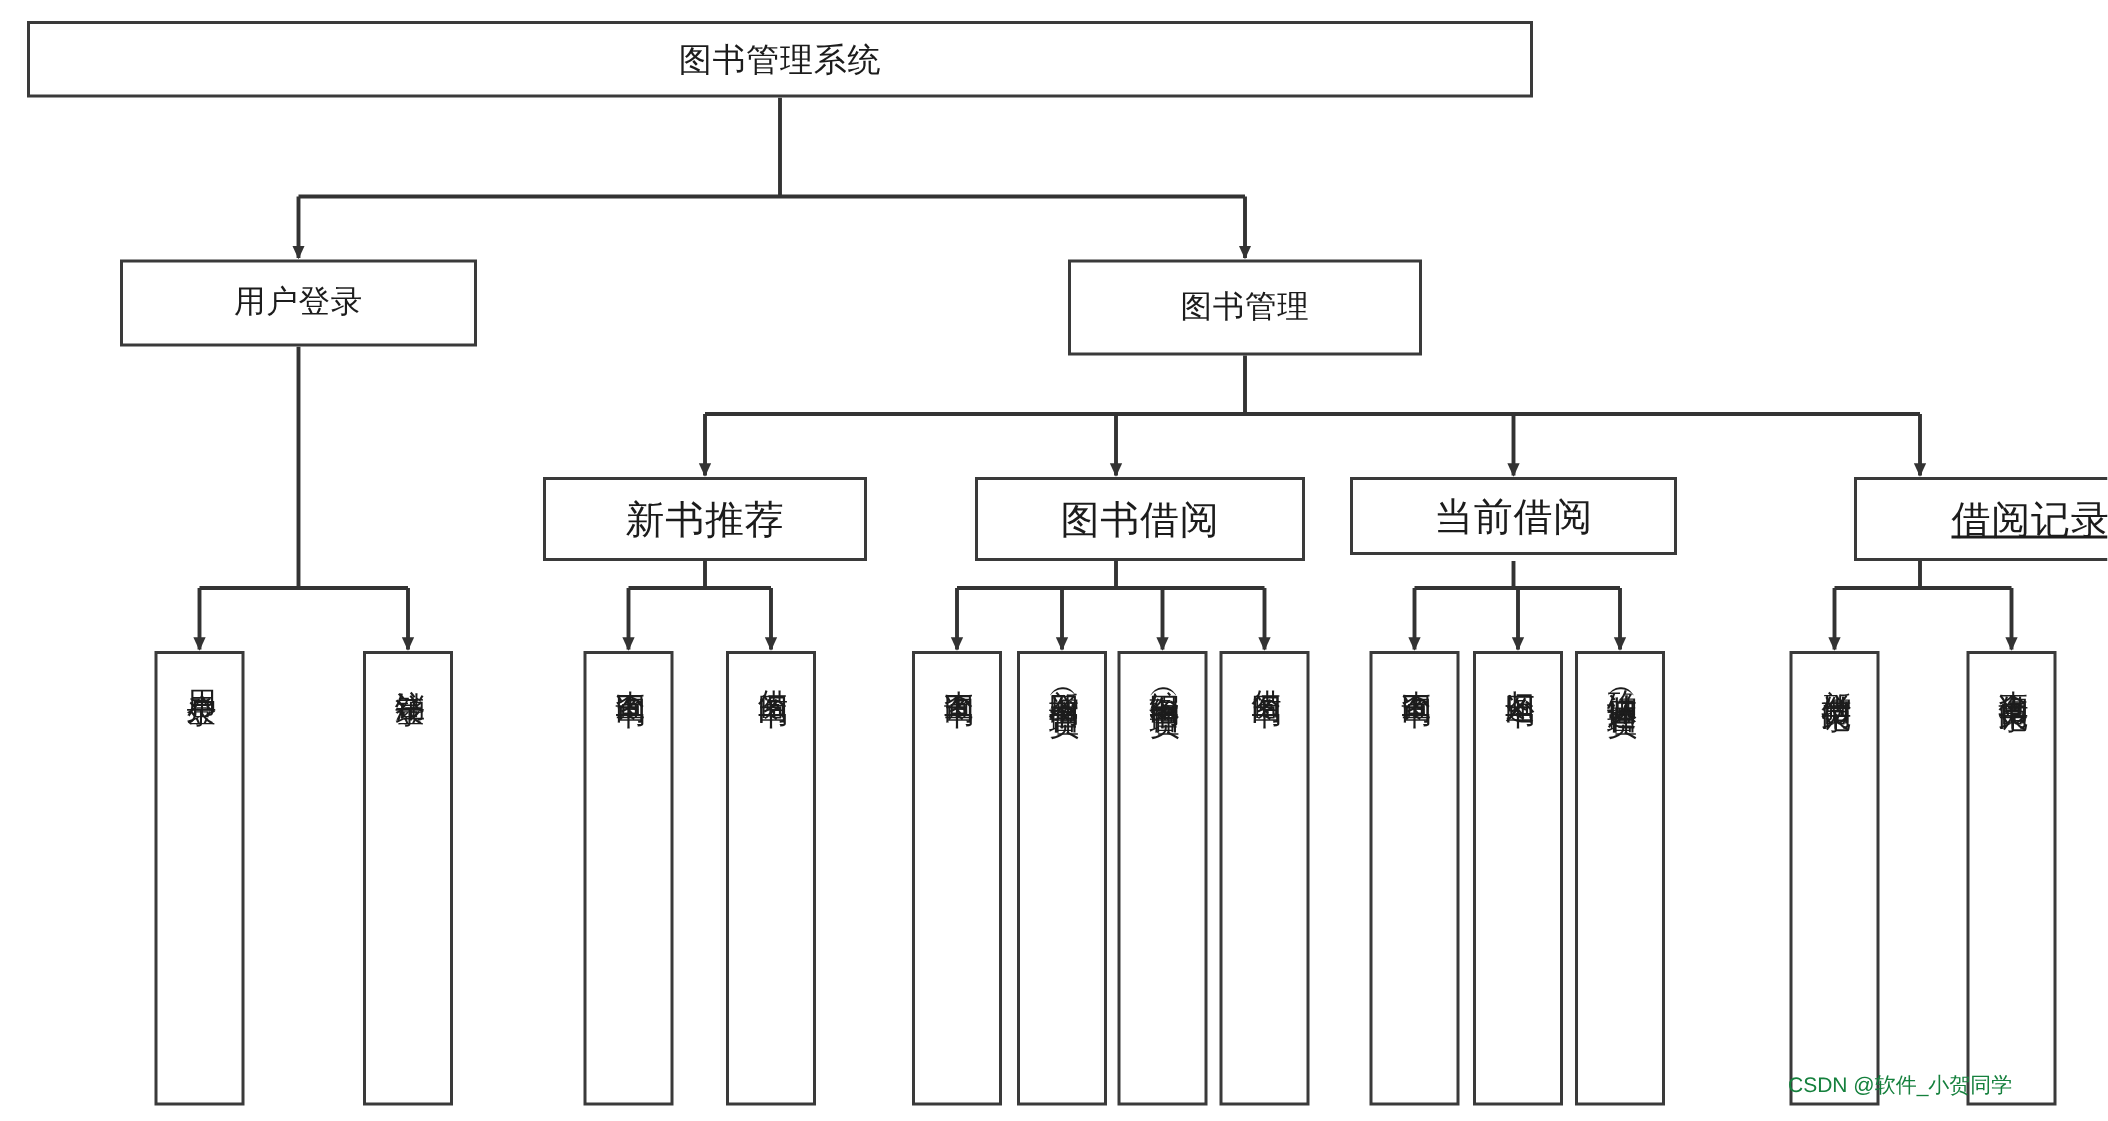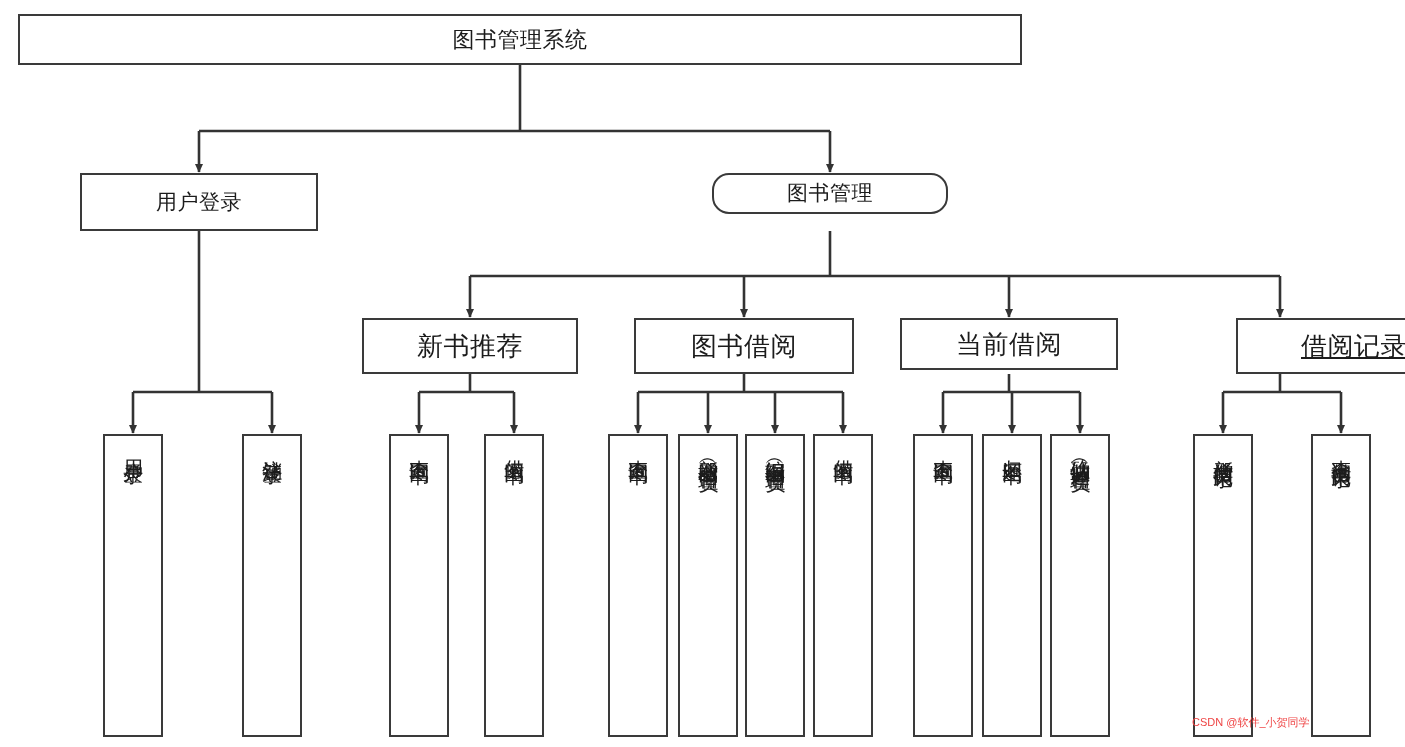--- a/index.html
+++ b/index.html
@@ -57,22 +57,22 @@
     writing-mode: vertical-rl;
     text-orientation: upright;
     font-size: 20px;
     line-height: 1.18;
     letter-spacing: 2px;
     white-space: normal;
     text-align: center;
   }
   .watermark {
     position: absolute;
-    font-size: 11px;
-    color: #ef4444;
+    font-size: 14px;
+    color: #15803d;
     white-space: nowrap;
     user-select: none;
     z-index: 5;
   }
 </style>
 </head>
 <body>
 
 <div id="diagram-root">
 
@@ -119,27 +119,27 @@
       </g>
   </svg>
 
   <div id="nodes-layer">
       <div class="node root" style="left: 18px; top: 14px; width: 1004px; height: 51px;">
         <span class="label">图书管理系统</span>
       </div>
       <div class="node level2" style="left: 80px; top: 173px; width: 238px; height: 58px;">
         <span class="label">用户登录</span>
       </div>
-      <div class="node level2" style="left: 712px; top: 173px; width: 236px; height: 41px; border-radius: 17px;">
+      <div class="node level2" style="left: 712px; top: 173px; width: 236px; height: 64px;">
         <span class="label">图书管理</span>
       </div>
       <div class="node level3" style="left: 362px; top: 318px; width: 216px; height: 56px;">
         <span class="label">新书推荐</span>
       </div>
-      <div class="node level3" style="left: 634px; top: 318px; width: 220px; height: 56px;">
+      <div class="node level3" style="left: 650px; top: 318px; width: 220px; height: 56px;">
         <span class="label">图书借阅</span>
       </div>
       <div class="node level3" style="left: 900px; top: 318px; width: 218px; height: 52px;">
         <span class="label">当前借阅</span>
       </div>
       <div class="node level3" style="left: 1236px; top: 318px; width: 236px; height: 56px; text-decoration: underline;">
         <span class="label">借阅记录</span>
       </div>
       <div class="node leaf" style="left: 103px; top: 434px; width: 60px; height: 303px;">
         <span class="label">用户登录</span>

